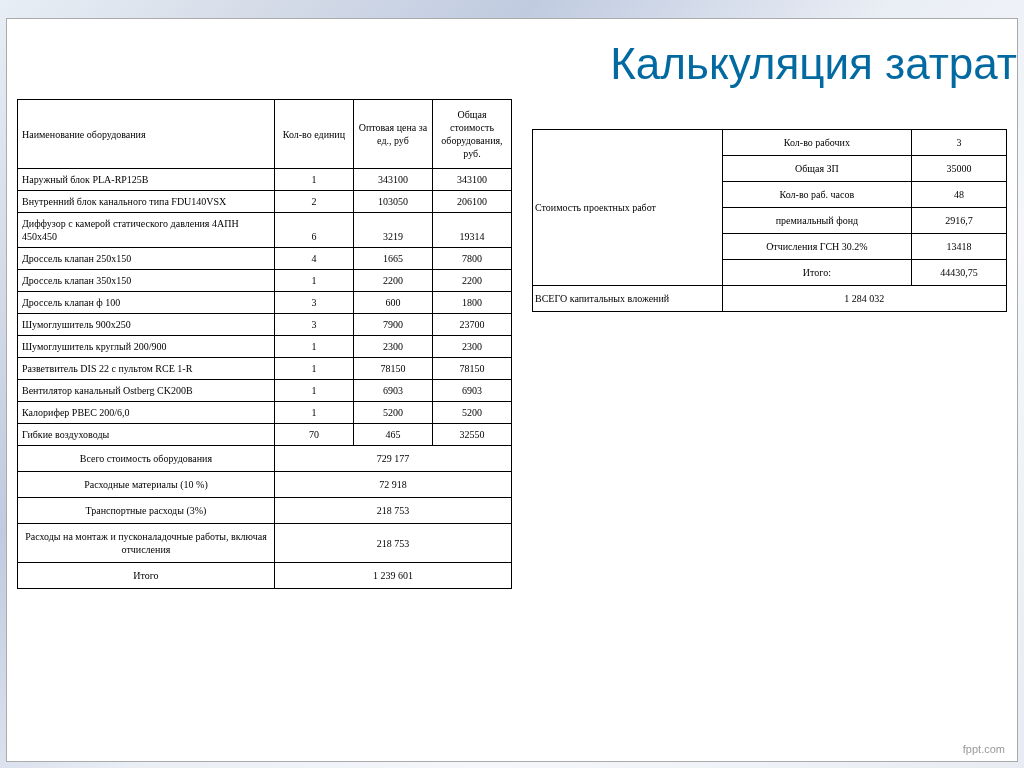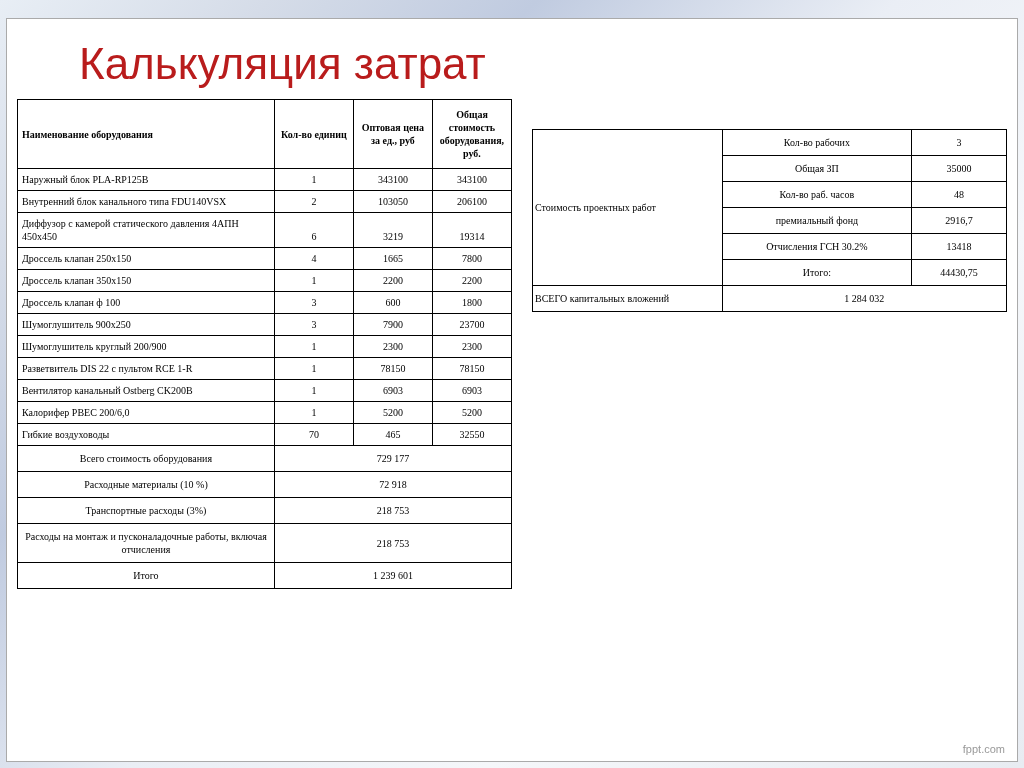--- a/index.html
+++ b/index.html
@@ -19,22 +19,22 @@
     left: 6px;
     right: 6px;
     bottom: 6px;
     background: #ffffff;
     border: 1px solid #aaa;
   }
   .title {
     font-size: 44px;
     font-family: Arial, sans-serif;
     font-weight: normal;
-    color: #b91c1c;
-    text-align: left;
+    color: #0369a1;
+    text-align: right;
     padding: 20px 0 10px 72px;
   }
   .content {
     display: flex;
     padding: 0 10px;
     gap: 20px;
     font-size: 10px;
     color: #000;
   }
   .col-left { flex: 1 1 480px; }
@@ -49,21 +49,21 @@
     border: 1px solid #000;
     padding: 4px 4px;
     font-weight: normal;
     text-align: left;
     vertical-align: middle;
     font-size: 10px;
     line-height: 1.3;
   }
   .center { text-align: center; }
   .equip-table td.num { text-align: center; vertical-align: bottom; }
-  .equip-header th { text-align: left; font-weight: bold; vertical-align: middle; padding: 8px 4px; }
+  .equip-header th { text-align: left; font-weight: normal; vertical-align: middle; padding: 8px 4px; }
   .equip-header .c { text-align: center; }
   .summary-row td { padding: 6px 4px; text-align: center; }
   .wide { text-align: center; }
 
   .right-table td { padding: 6px 2px; }
   .right-label-col { width: 40%; }
   .right-key-col { width: 40%; text-align: center; }
   .right-val-col { width: 20%; text-align: center; }
 
   .footer-brand {

